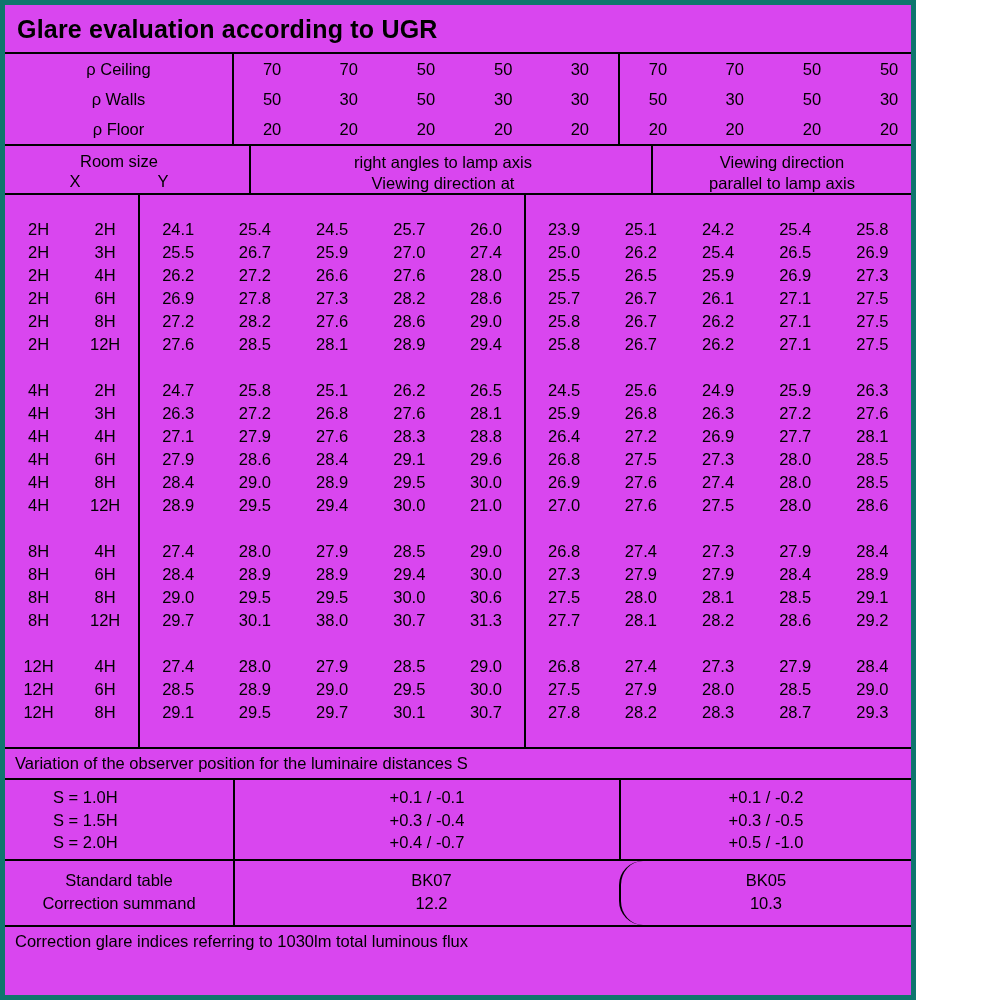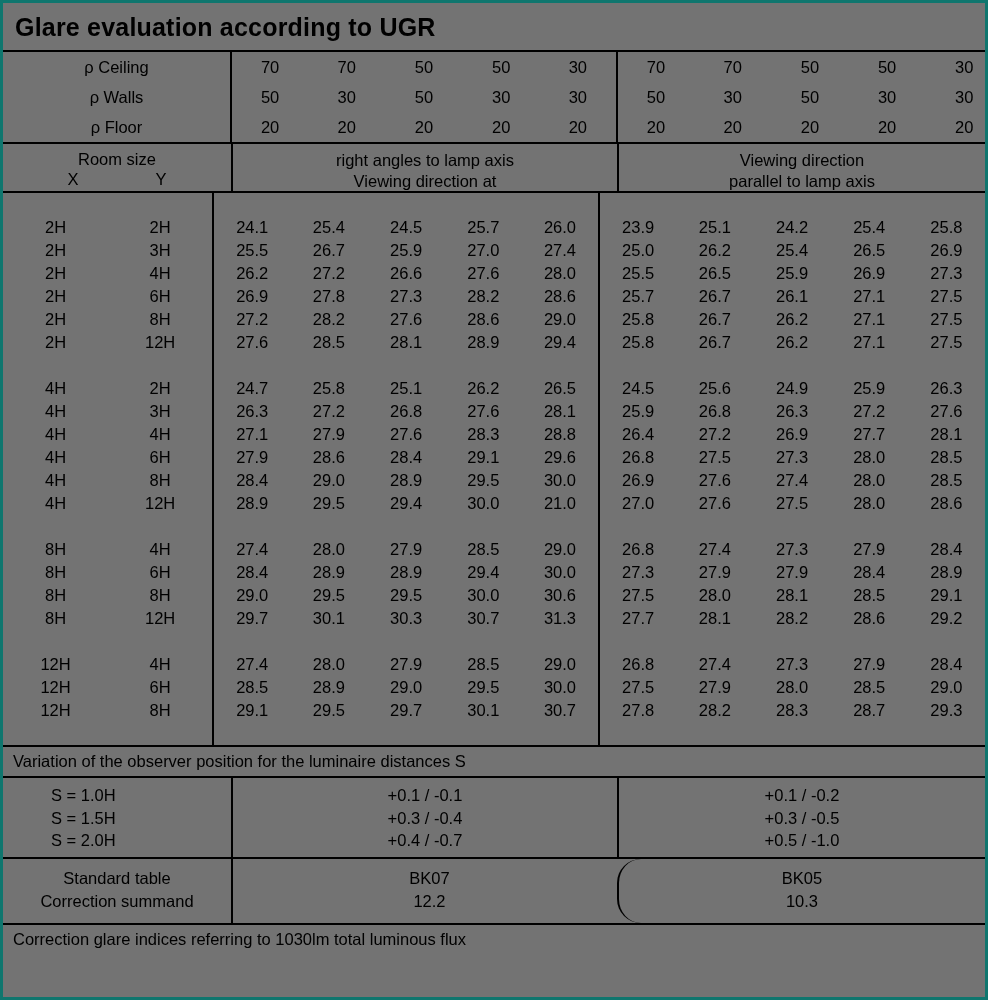--- a/index.html
+++ b/index.html
@@ -5,27 +5,27 @@
   html, body {
     margin: 0;
     padding: 0;
     background: #ffffff;
   }
   body {
     font-family: "Liberation Sans", sans-serif;
     color: #000000;
   }
   .page {
-    width: 988px;
+    width: 916px;
     height: 1000px;
     box-sizing: border-box;
-    border: 3px solid #0f766e;
+    border: 5px solid #0f766e;
     position: relative;
     overflow: hidden;
-    background: #737373;
+    background: #d946ef;
   }
   .title {
     font-size: 25px;
     font-weight: bold;
     padding: 10px 0 8px 12px;
     letter-spacing: 0.2px;
   }
   .rule {
     border-top: 2px solid #000000;
     width: 100%;
@@ -48,20 +48,21 @@
   }
   .col-label { width: 228px; }
   .col-num { width: 77.2px; }
   .vline-left { border-left: 2px solid #000000; }
   .hline-bottom { border-bottom: 2px solid #000000; }
 
   
   .rs-wrap {
     display: flex;
     align-items: stretch;
+    gap: 16px;
   }
   .rs-left {
     width: 228px;
     box-sizing: border-box;
     text-align: center;
     font-size: 16.5px;
     padding-top: 6px;
   }
   .rs-left .rs-title { display: block; }
   .rs-left .rs-xy {
@@ -525,21 +526,21 @@
             <td>28.0</td>
             <td>28.1</td>
             <td>28.5</td>
             <td>29.1</td>
           </tr>
       <tr>
             <td class="x-cell">8H</td>
             <td class="y-cell">12H</td>
             <td class="vb">29.7</td>
             <td>30.1</td>
-            <td>30.3</td>
+            <td>38.0</td>
             <td>30.7</td>
             <td>31.3</td>
             <td class="vb">27.7</td>
             <td>28.1</td>
             <td>28.2</td>
             <td>28.6</td>
             <td>29.2</td>
           </tr>
 
       <tr class="spacer">

